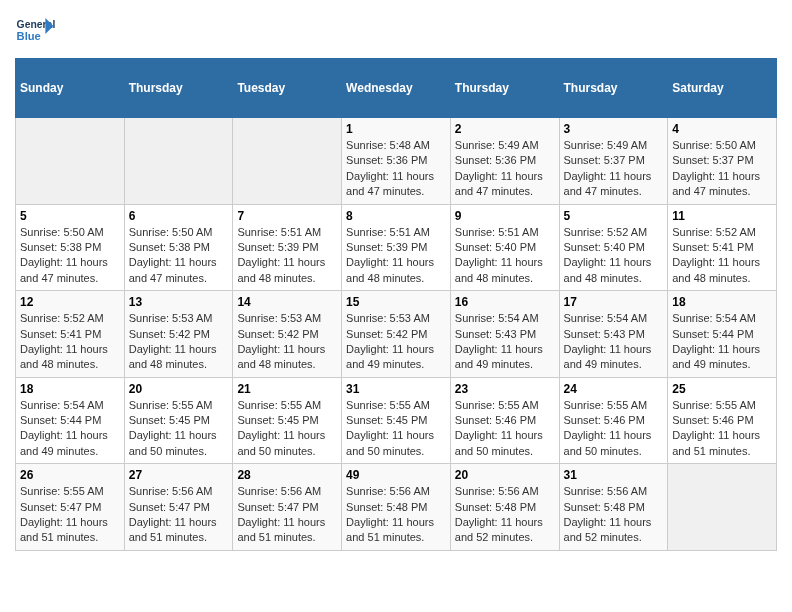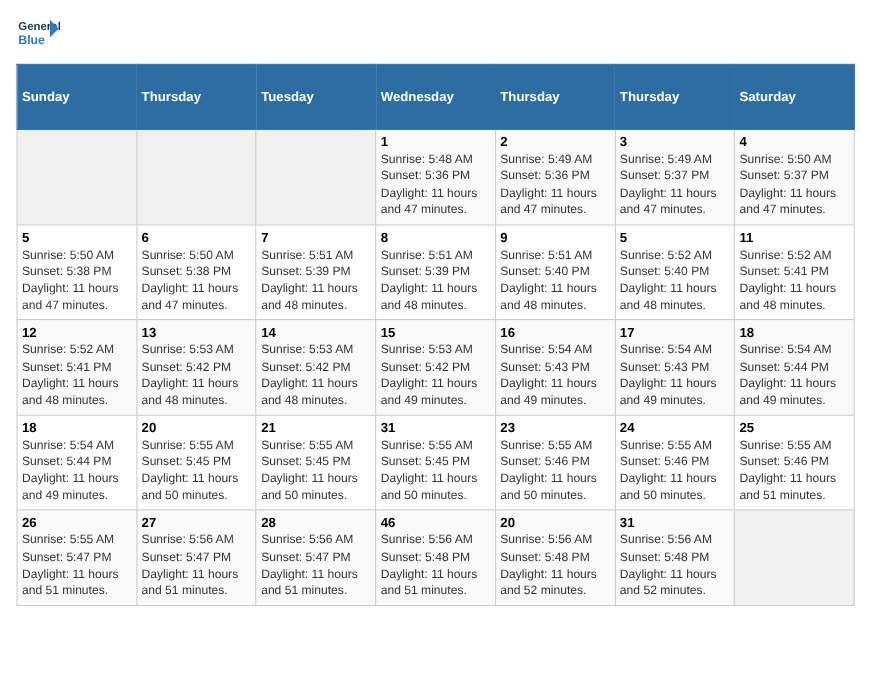--- a/index.html
+++ b/index.html
@@ -340,21 +340,21 @@
       </td>
         <td>
         <div class="day-num">28</div>
         <div class="day-info">
           <span>Sunrise: 5:56 AM</span><br>
           <span>Sunset: 5:47 PM</span><br>
           <span>Daylight: 11 hours and 51 minutes.</span>
         </div>
       </td>
         <td>
-        <div class="day-num">46</div>
+        <div class="day-num">49</div>
         <div class="day-info">
           <span>Sunrise: 5:56 AM</span><br>
           <span>Sunset: 5:48 PM</span><br>
           <span>Daylight: 11 hours and 51 minutes.</span>
         </div>
       </td>
         <td>
         <div class="day-num">20</div>
         <div class="day-info">
           <span>Sunrise: 5:56 AM</span><br>

